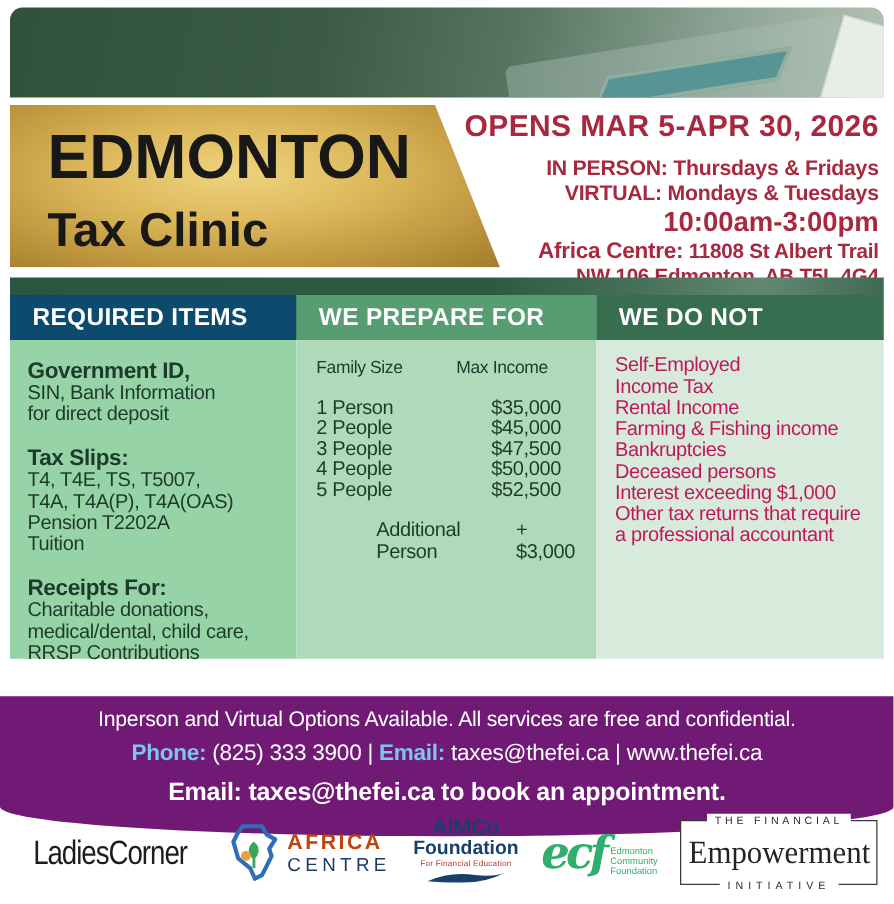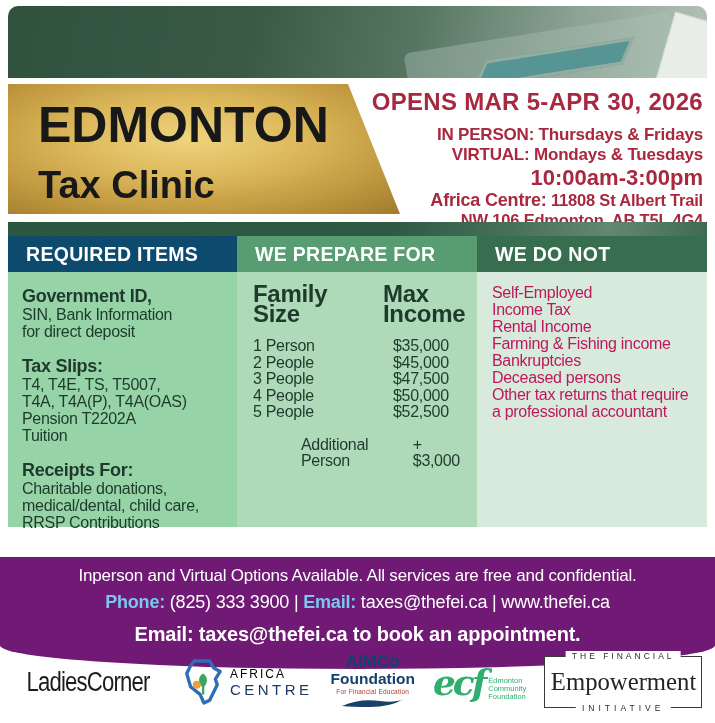--- a/index.html
+++ b/index.html
@@ -45,21 +45,21 @@
 
   
   .colc { position:absolute; top:272px; height:255px; font-size:16px; letter-spacing:-.3px; }
   .colc1 { left:8px;   width:229px; background:#96d3a7; padding:14px 4px 0 14px; color:#1e3a2b; line-height:17px; }
   .colc2 { left:237px; width:240px; background:#aedaba; padding:12px 4px 0 16px; color:#1e3a2b; line-height:16.5px; }
   .colc3 { left:477px; width:230px; background:#d8ead b; }
   .colc3 { left:477px; width:230px; background:#d8eadb; padding:12px 10px 0 15px; color:#be185d; line-height:17px; }
   .grp { margin-bottom:16px; }
   .grp-title { font-size:18px; font-weight:700; line-height:20px; letter-spacing:-.3px; }
 
-  .tblhead { display:flex; font-weight:700; font-size:24px; line-height:19.5px; margin-bottom:15px; letter-spacing:-.3px;justify-content:space-between; }
+  .tblhead { display:flex; font-weight:400; font-size:14px; line-height:19.5px; margin-bottom:15px; letter-spacing:-.3px; }
   .tblhead .c1 { width:112px; } .tblhead .c2 { width:90px; }
   .trow { display:flex;gap:28px; }
   .trow .c1 { width:112px; }
   .additional { display:flex; margin-top:16px; align-items:flex-end;margin-left:48px; }
   .additional .c1 { width:112px; }
 
   .dontitem { }
 
   
   .footer { position:absolute; left:0; top:527px; width:715px; height:112px; background:#701a75;
@@ -68,21 +68,21 @@
   .f1 { margin-top:9px; font-size:17px; letter-spacing:-.2px; }
   .f2 { margin-top:6px; font-size:18px; letter-spacing:-.2px; }
   .f2 .lbl { color:#7cc7e9; font-weight:700; }
   .f3 { margin-top:10px; font-size:20px; font-weight:700; letter-spacing:-.2px; }
 
   
   .logos { position:absolute; left:0; top:646px; width:715px; height:72px;
     display:flex; align-items:center; justify-content:center; gap:18px; background:transparent; }
   .lc-logo { font-size:27px; color:#1d1d1d; letter-spacing:-1px; display:inline-block; transform:scaleX(.82); }
   .africa { display:flex; align-items:center; gap:7px; }
-  .africa-txt div:first-child { font-size:12px; font-weight:400; color:#000000; letter-spacing:2px; }
+  .africa-txt div:first-child { font-size:17px; font-weight:700; color:#c2410c; letter-spacing:2px; }
   .africa-txt div:last-child  { font-size:15px; color:#1c3a66; letter-spacing:3.5px; }
   .aimco { text-align:center; color:#17406b; line-height:1; }
   .aimco-l1 { font-size:17px; font-weight:700; }
   .aimco-l2 { font-size:15.5px; font-weight:700; margin-top:1px; }
   .aimco-l3 { font-size:6.5px; color:#b03a30; margin-top:2px; letter-spacing:.2px; }
   .ecf { display:flex; align-items:center; gap:4px; }
   .ecf-script { font-family:"DejaVu Serif", serif; font-style:italic; font-weight:700;
     font-size:36px; color:#2fae6e; letter-spacing:-3px; line-height:1; }
   .ecf-txt { font-size:7.5px; color:#2fae6e; line-height:8px; margin-top:14px; }
   .fei { position:relative; border:1.5px solid #3a3a3a; width:158px; height:52px; text-align:center; background:#fff; }
@@ -176,20 +176,21 @@
     </div>
   </div>
 
   <div class="colc colc3">
     <div class="dontitem">Self-Employed</div>
     <div class="dontitem">Income Tax</div>
     <div class="dontitem">Rental Income</div>
     <div class="dontitem">Farming &amp; Fishing income</div>
     <div class="dontitem">Bankruptcies</div>
     <div class="dontitem">Deceased persons</div>
+    <div class="dontitem">Interest exceeding $1,000</div>
     <div class="dontitem">Other tax returns that require a professional accountant</div>
   </div>
 
   <div class="footer">
     <div class="f1">Inperson and Virtual Options Available. All services are free and confidential.</div>
     <div class="f2">
       <span class="lbl">Phone:</span><span> (825) 333 3900</span>
       <span>|</span>
       <span class="lbl">Email:</span><span> taxes@thefei.ca</span>
       <span>|</span>

